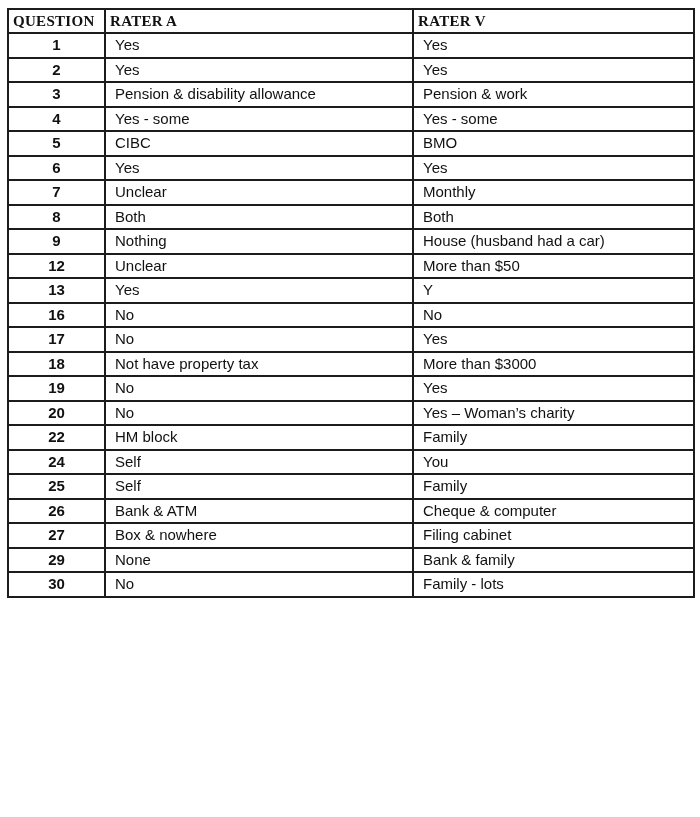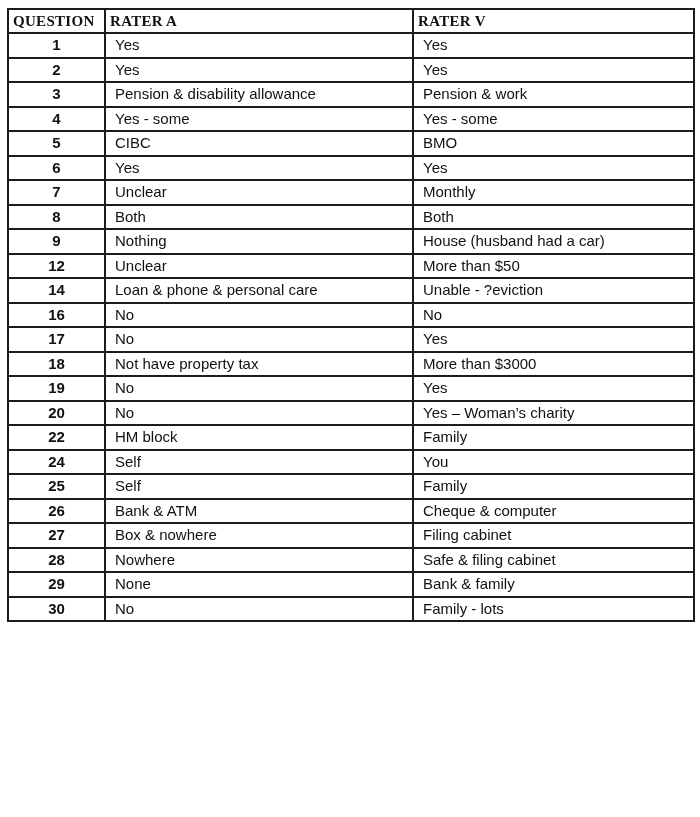--- a/index.html
+++ b/index.html
@@ -130,26 +130,26 @@
   </tr>
 
 
 
   <tr>
     <td class="q-cell">12</td>
     <td class="a-cell">Unclear</td>
     <td class="v-cell">More than $50</td>
   </tr>
 
-
-  <tr>
-    <td class="q-cell">14</td>
-    <td class="a-cell">Loan &amp; phone &amp; personal care</td>
-    <td class="v-cell">Unable - ?eviction</td>
-  </tr>
+  <tr>
+    <td class="q-cell">13</td>
+    <td class="a-cell">Yes</td>
+    <td class="v-cell">Y</td>
+  </tr>
+
 
 
   <tr>
     <td class="q-cell">16</td>
     <td class="a-cell">No</td>
     <td class="v-cell">No</td>
   </tr>
 
   <tr>
     <td class="q-cell">17</td>
@@ -200,25 +200,20 @@
     <td class="a-cell">Bank &amp; ATM</td>
     <td class="v-cell">Cheque &amp; computer</td>
   </tr>
 
   <tr>
     <td class="q-cell">27</td>
     <td class="a-cell">Box &amp; nowhere</td>
     <td class="v-cell">Filing cabinet</td>
   </tr>
 
-  <tr>
-    <td class="q-cell">28</td>
-    <td class="a-cell">Nowhere</td>
-    <td class="v-cell">Safe &amp; filing cabinet</td>
-  </tr>
 
   <tr>
     <td class="q-cell">29</td>
     <td class="a-cell">None</td>
     <td class="v-cell">Bank &amp; family</td>
   </tr>
 
   <tr>
     <td class="q-cell">30</td>
     <td class="a-cell">No</td>

